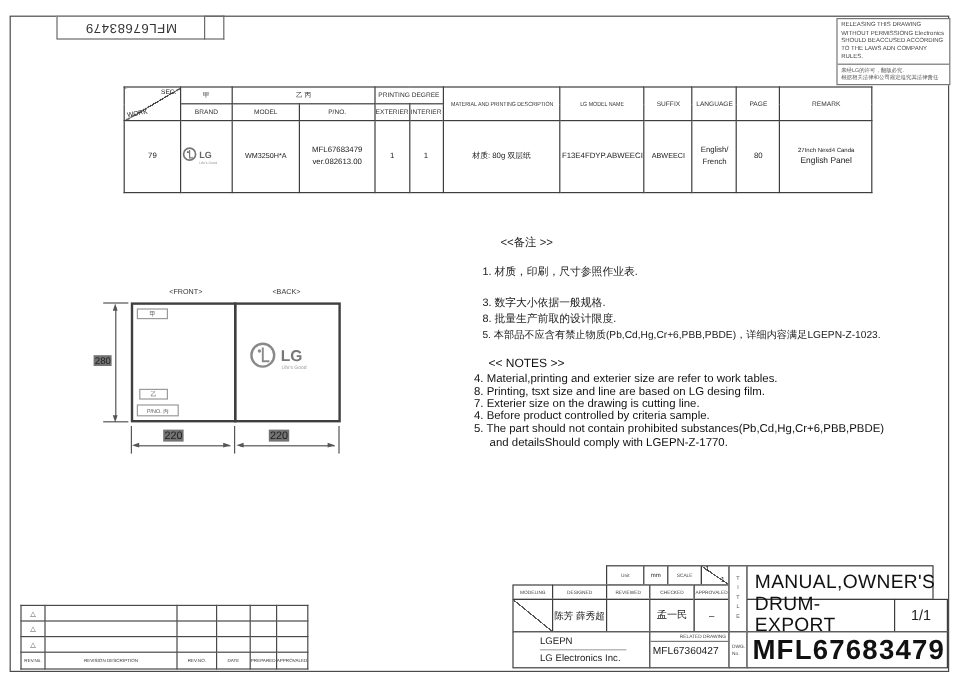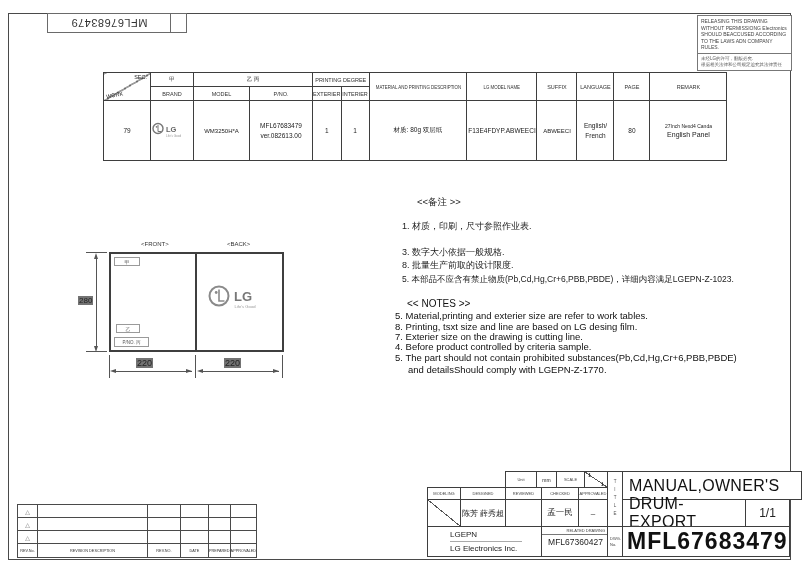--- a/index.html
+++ b/index.html
@@ -66,21 +66,21 @@
     background-image:linear-gradient(to top right,transparent calc(50% - .5px),
       #555 calc(50% - .5px),#555 calc(50% + .5px),transparent calc(50% + .5px))}
   .sd-top{position:absolute;left:3px;top:0;font-size:6px}
   .sd-bot{position:absolute;right:3px;bottom:0;font-size:6px}
   .vertical-title{writing-mode:vertical-lr;text-orientation:upright;font-size:4.5px;
                   letter-spacing:3px;color:#555}
   .company-cell{flex-direction:column;justify-content:center;align-items:flex-start;padding-left:22px}
   .company-divider{width:72px;height:1px;background:#aaa;margin:2px 0}
   .related-cell{flex-direction:column;align-items:stretch;justify-content:flex-start}
   .related-label{font-size:4px;color:#444;text-align:right;padding:1px 2px;border-bottom:1px solid #777}
-  .related-no{font-size:8.5px;text-align:center;padding:2px 0 0 2px;flex:1}
+  .related-no{font-size:8.5px;text-align:left;padding:2px 0 0 2px;flex:1}
   .big-title{font-size:16px;justify-content:flex-start;padding-left:6px;letter-spacing:.3px;color:#111}
   .part-no{font-size:23px;font-weight:bold;justify-content:flex-start;padding-left:4px;
            letter-spacing:1px;color:#111}
   .dwg-cell{flex-direction:column;font-size:4px;color:#444;line-height:1.4;align-items:flex-start;padding-left:2px}
 
   
   table.rev{position:absolute;left:17px;top:504px;border-collapse:collapse;table-layout:fixed}
   .rev td{border:1px solid #4a4a4a;text-align:center;font-size:3.8px;color:#333;padding:0}
   .rev .marker{font-size:6px;color:#555}
 </style>
@@ -217,21 +217,21 @@
   <div class="abs dim-label" style="left:136px;top:358px;font-size:9px">220</div>
   <div class="abs dim-label" style="left:224px;top:358px;font-size:9px">220</div>
 
   <div class="abs nzh-header" style="left:417px;top:196px">&lt;&lt;备注 &gt;&gt;</div>
   <div class="abs nzh-item" style="left:402px;top:220px">1.  材质，印刷，尺寸参照作业表.</div>
   <div class="abs nzh-item" style="left:402px;top:246px">3.  数字大小依据一般规格.</div>
   <div class="abs nzh-item" style="left:402px;top:259px">8.  批量生产前取的设计限度.</div>
   <div class="abs nzh-item" style="left:402px;top:274px;font-size:8.5px">5.  本部品不应含有禁止物质(Pb,Cd,Hg,Cr+6,PBB,PBDE)，详细内容满足LGEPN-Z-1023.</div>
 
   <div class="abs nen-header" style="left:407px;top:298px">&lt;&lt; NOTES &gt;&gt;</div>
-  <div class="abs nen-item" style="left:395px;top:310px">5. Material,printing and exterier size are refer to work tables.</div>
+  <div class="abs nen-item" style="left:395px;top:310px">4. Material,printing and exterier size are refer to work tables.</div>
   <div class="abs nen-item" style="left:395px;top:321px">8. Printing, tsxt  size and line are based on LG desing film.</div>
   <div class="abs nen-item" style="left:395px;top:331px">7. Exterier size on the drawing is cutting line.</div>
   <div class="abs nen-item" style="left:395px;top:341px">4. Before product controlled by criteria sample.</div>
   <div class="abs nen-item" style="left:395px;top:352px">5. The part should not contain prohibited substances(Pb,Cd,Hg,Cr+6,PBB,PBDE)</div>
   <div class="abs nen-item" style="left:408px;top:364px">and detailsShould comply with LGEPN-Z-1770.</div>
 
   <table class="rev">
     <colgroup>
       <col style="width:20px">
         <col style="width:110px">
@@ -307,18 +307,18 @@
   </div>
 
   <div class="tb" style="left:607px;top:471px;width:16px;height:56px">
     <span class="vertical-title">TITLE</span>
   </div>
   <div class="tb dwg-cell" style="left:607px;top:526px;width:16px;height:31px">
     <span>DWG.</span>
     <span>No.</span>
   </div>
 
-  <div class="tb big-title" style="left:622px;top:471px;width:180px;height:29px">MANUAL,OWNER'S</div>
+  <div class="tb big-title" style="left:622px;top:471px;width:156px;height:29px">MANUAL,OWNER'S</div>
   <div class="tb big-title" style="left:622px;top:499px;width:124px;height:28px">DRUM-EXPORT</div>
   <div class="tb" style="left:745px;top:499px;width:45px;height:28px;font-size:12px">1/1</div>
   <div class="tb part-no" style="left:622px;top:526px;width:168px;height:31px">MFL67683479</div>
 
 </div>
 
 </body></html>

